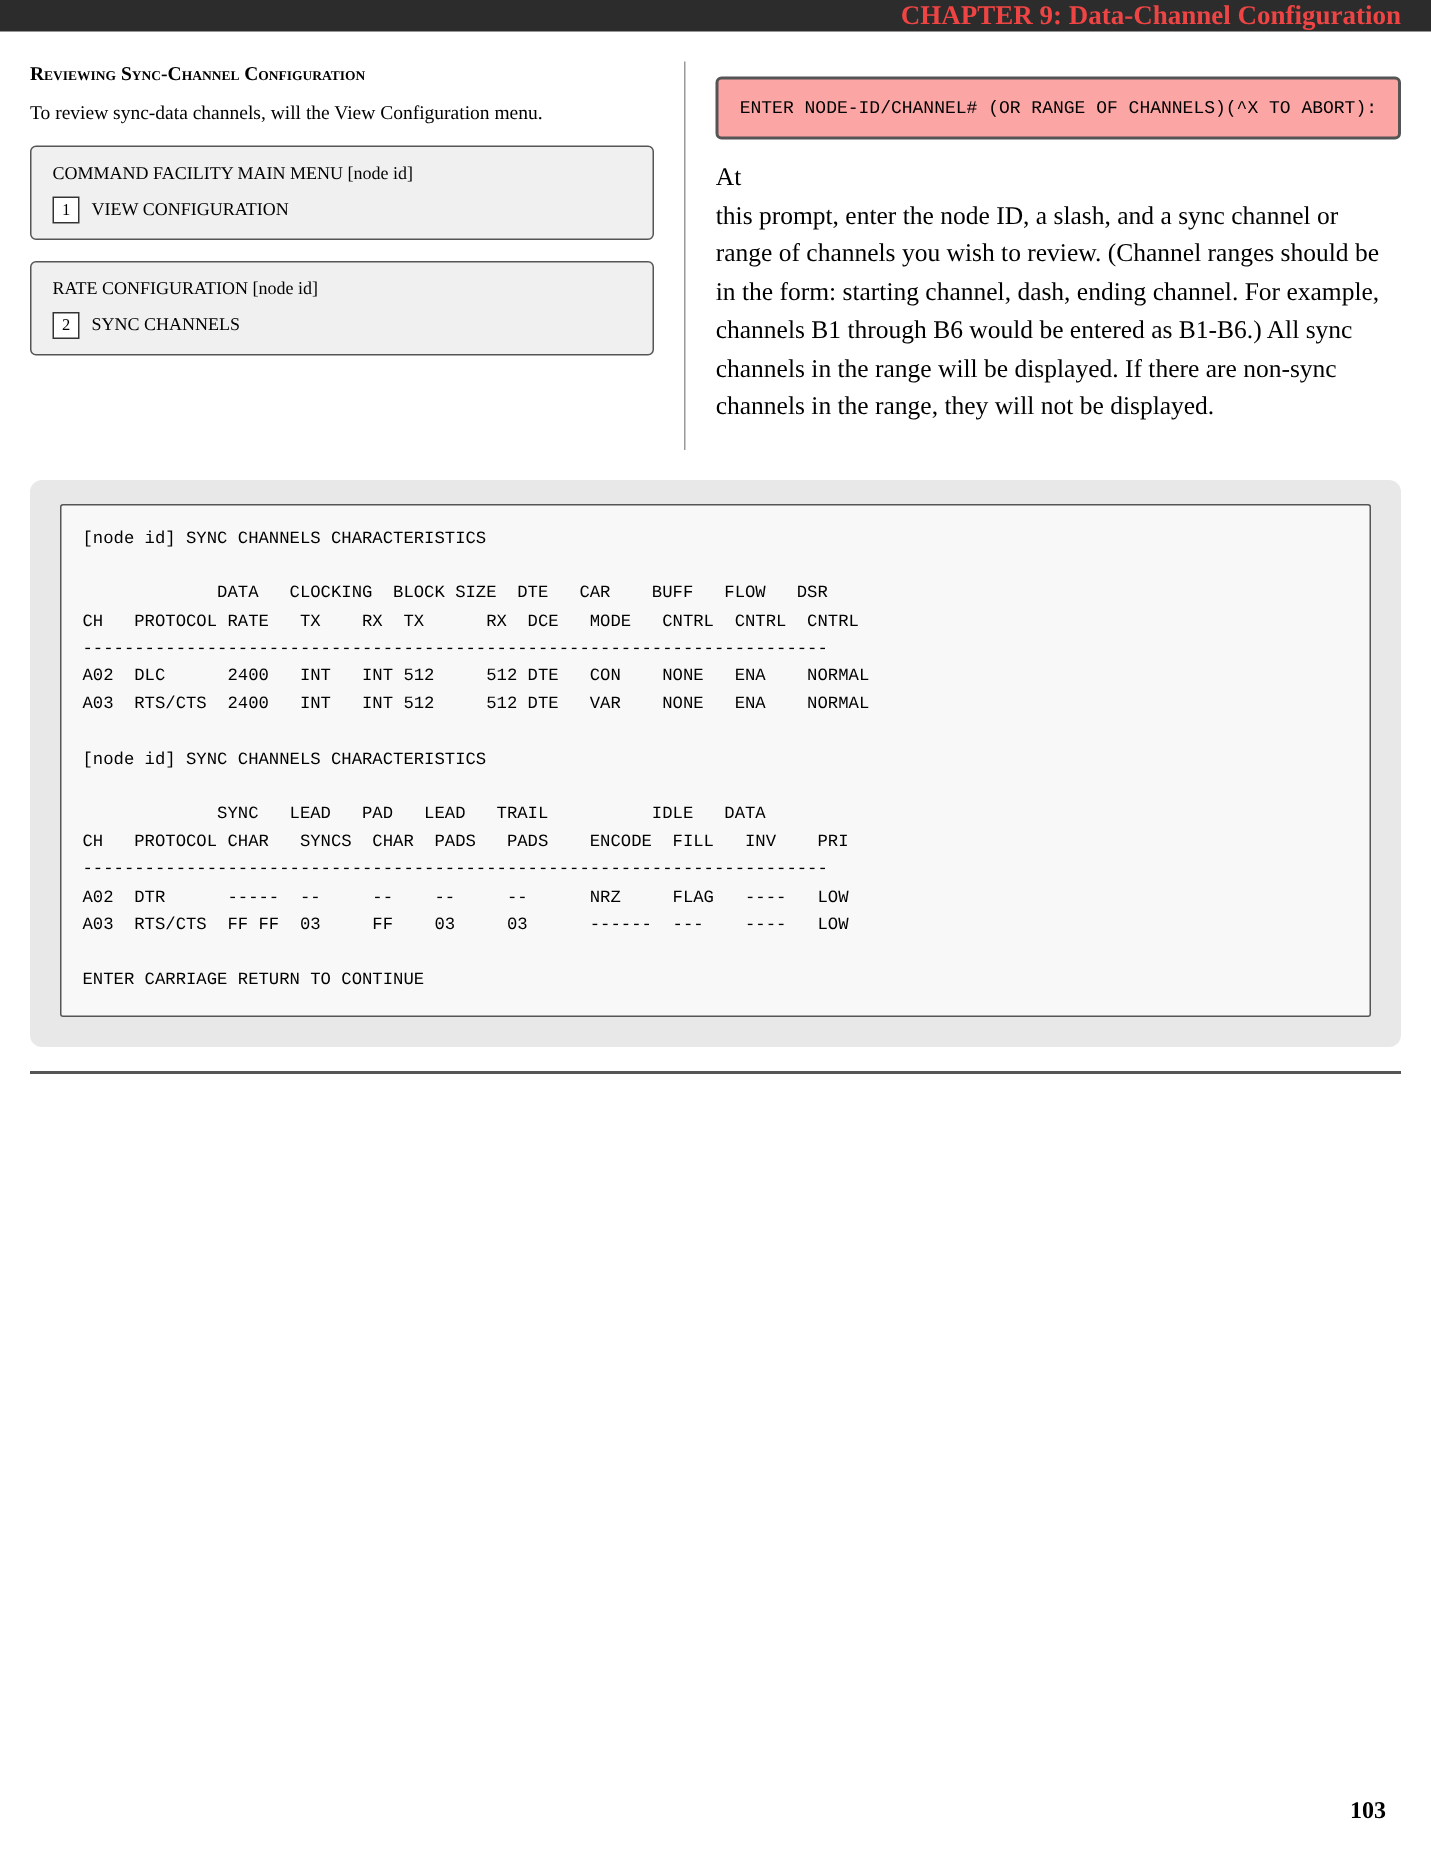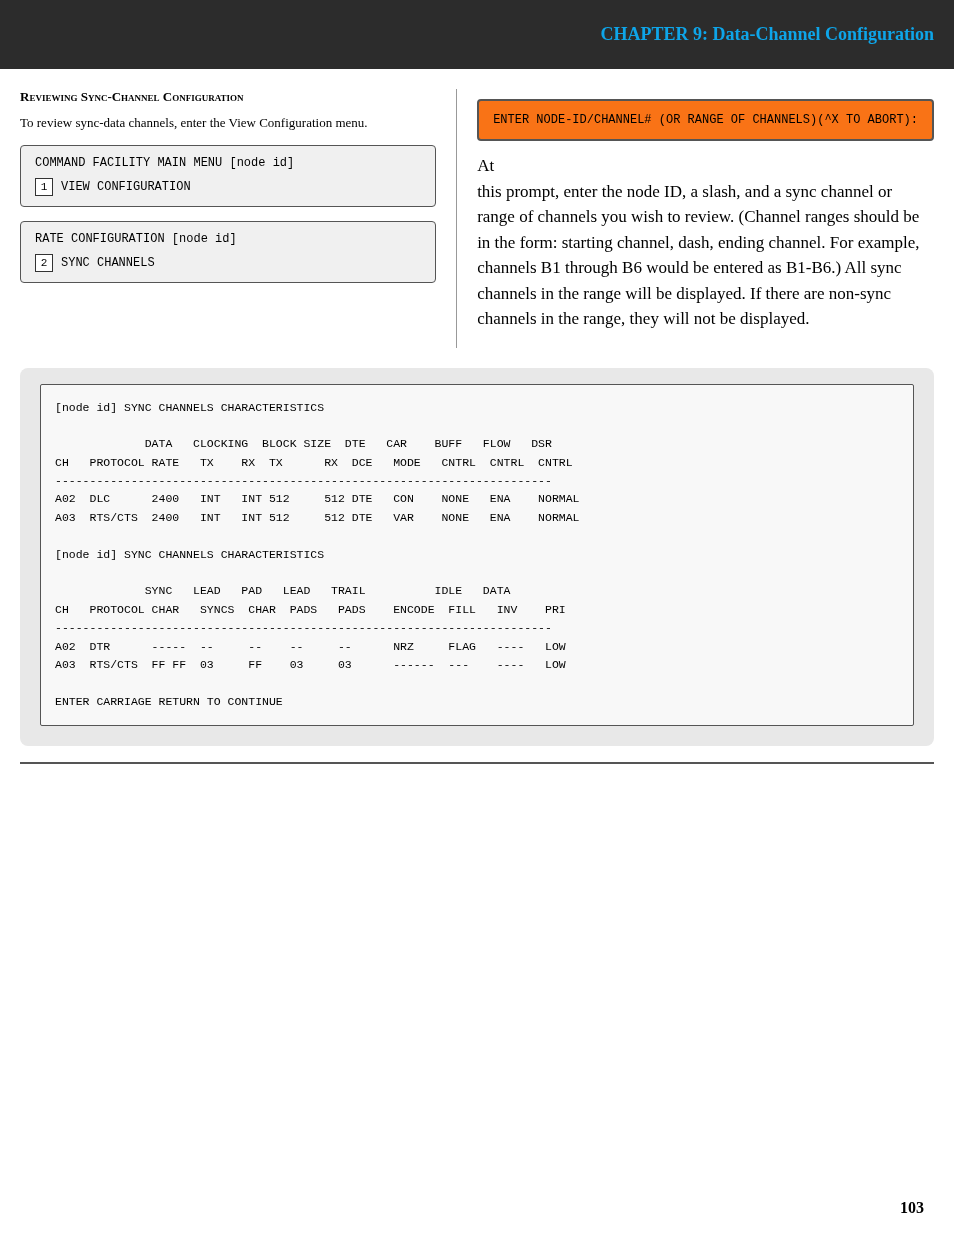--- a/index.html
+++ b/index.html
@@ -9,23 +9,23 @@
       background: #fff;
       color: #000;
       width: 954px;
       min-height: 1235px;
       position: relative;
     }
 
     
     .header-bar {
       background: #2c2c2c;
-      color: #0ea5e9;
+      color: #ef4444;
       text-align: right;
-      padding: 24px 20px;
+      padding: 0 20px;
       font-size: 18px;
       font-weight: bold;
       font-style: italic;
     }
 
     .header-bar span {
       font-style: normal;
     }
 
     
@@ -65,21 +65,21 @@
       line-height: 1.5;
       margin-bottom: 12px;
     }
 
     
     .terminal-box {
       border: 1px solid #555;
       border-radius: 4px;
       background: #f0f0f0;
       padding: 10px 14px;
-      font-family: Liberation Mono, monospace;
+      font-family: Liberation Serif, serif;
       font-size: 12px;
       margin-bottom: 14px;
     }
 
     .terminal-box .menu-item {
       display: flex;
       align-items: center;
       margin-top: 8px;
     }
 
@@ -92,21 +92,21 @@
       justify-content: center;
       font-size: 11px;
       margin-right: 8px;
       background: #fff;
     }
 
     
     .prompt-box {
       border: 2px solid #555;
       border-radius: 4px;
-      background: #f97316;
+      background: #fca5a5;
       padding: 12px 14px;
       font-family: 'Courier New', Courier, monospace;
       font-size: 12px;
       margin-bottom: 12px;
       margin-top: 10px;
     }
 
     
     .large-terminal-section {
       margin: 20px 20px 15px 20px;
@@ -152,21 +152,21 @@
   <span>CHAPTER 9: Data-Channel Configuration</span>
 </div>
 
 <div class="content">
 
   <div class="left-col">
 
 
     <div class="subsection-title">Reviewing Sync-Channel Configuration</div>
 
-    <div class="body-text">To review sync-data channels, enter the View Configuration menu.</div>
+    <div class="body-text">To review sync-data channels, will the View Configuration menu.</div>
 
     <div class="terminal-box">
       <div>COMMAND FACILITY MAIN MENU [node id]</div>
       <div class="menu-item">
         <span class="menu-item-num">1</span>
         <span>VIEW CONFIGURATION</span>
       </div>
     </div>
 
     <div class="terminal-box">

